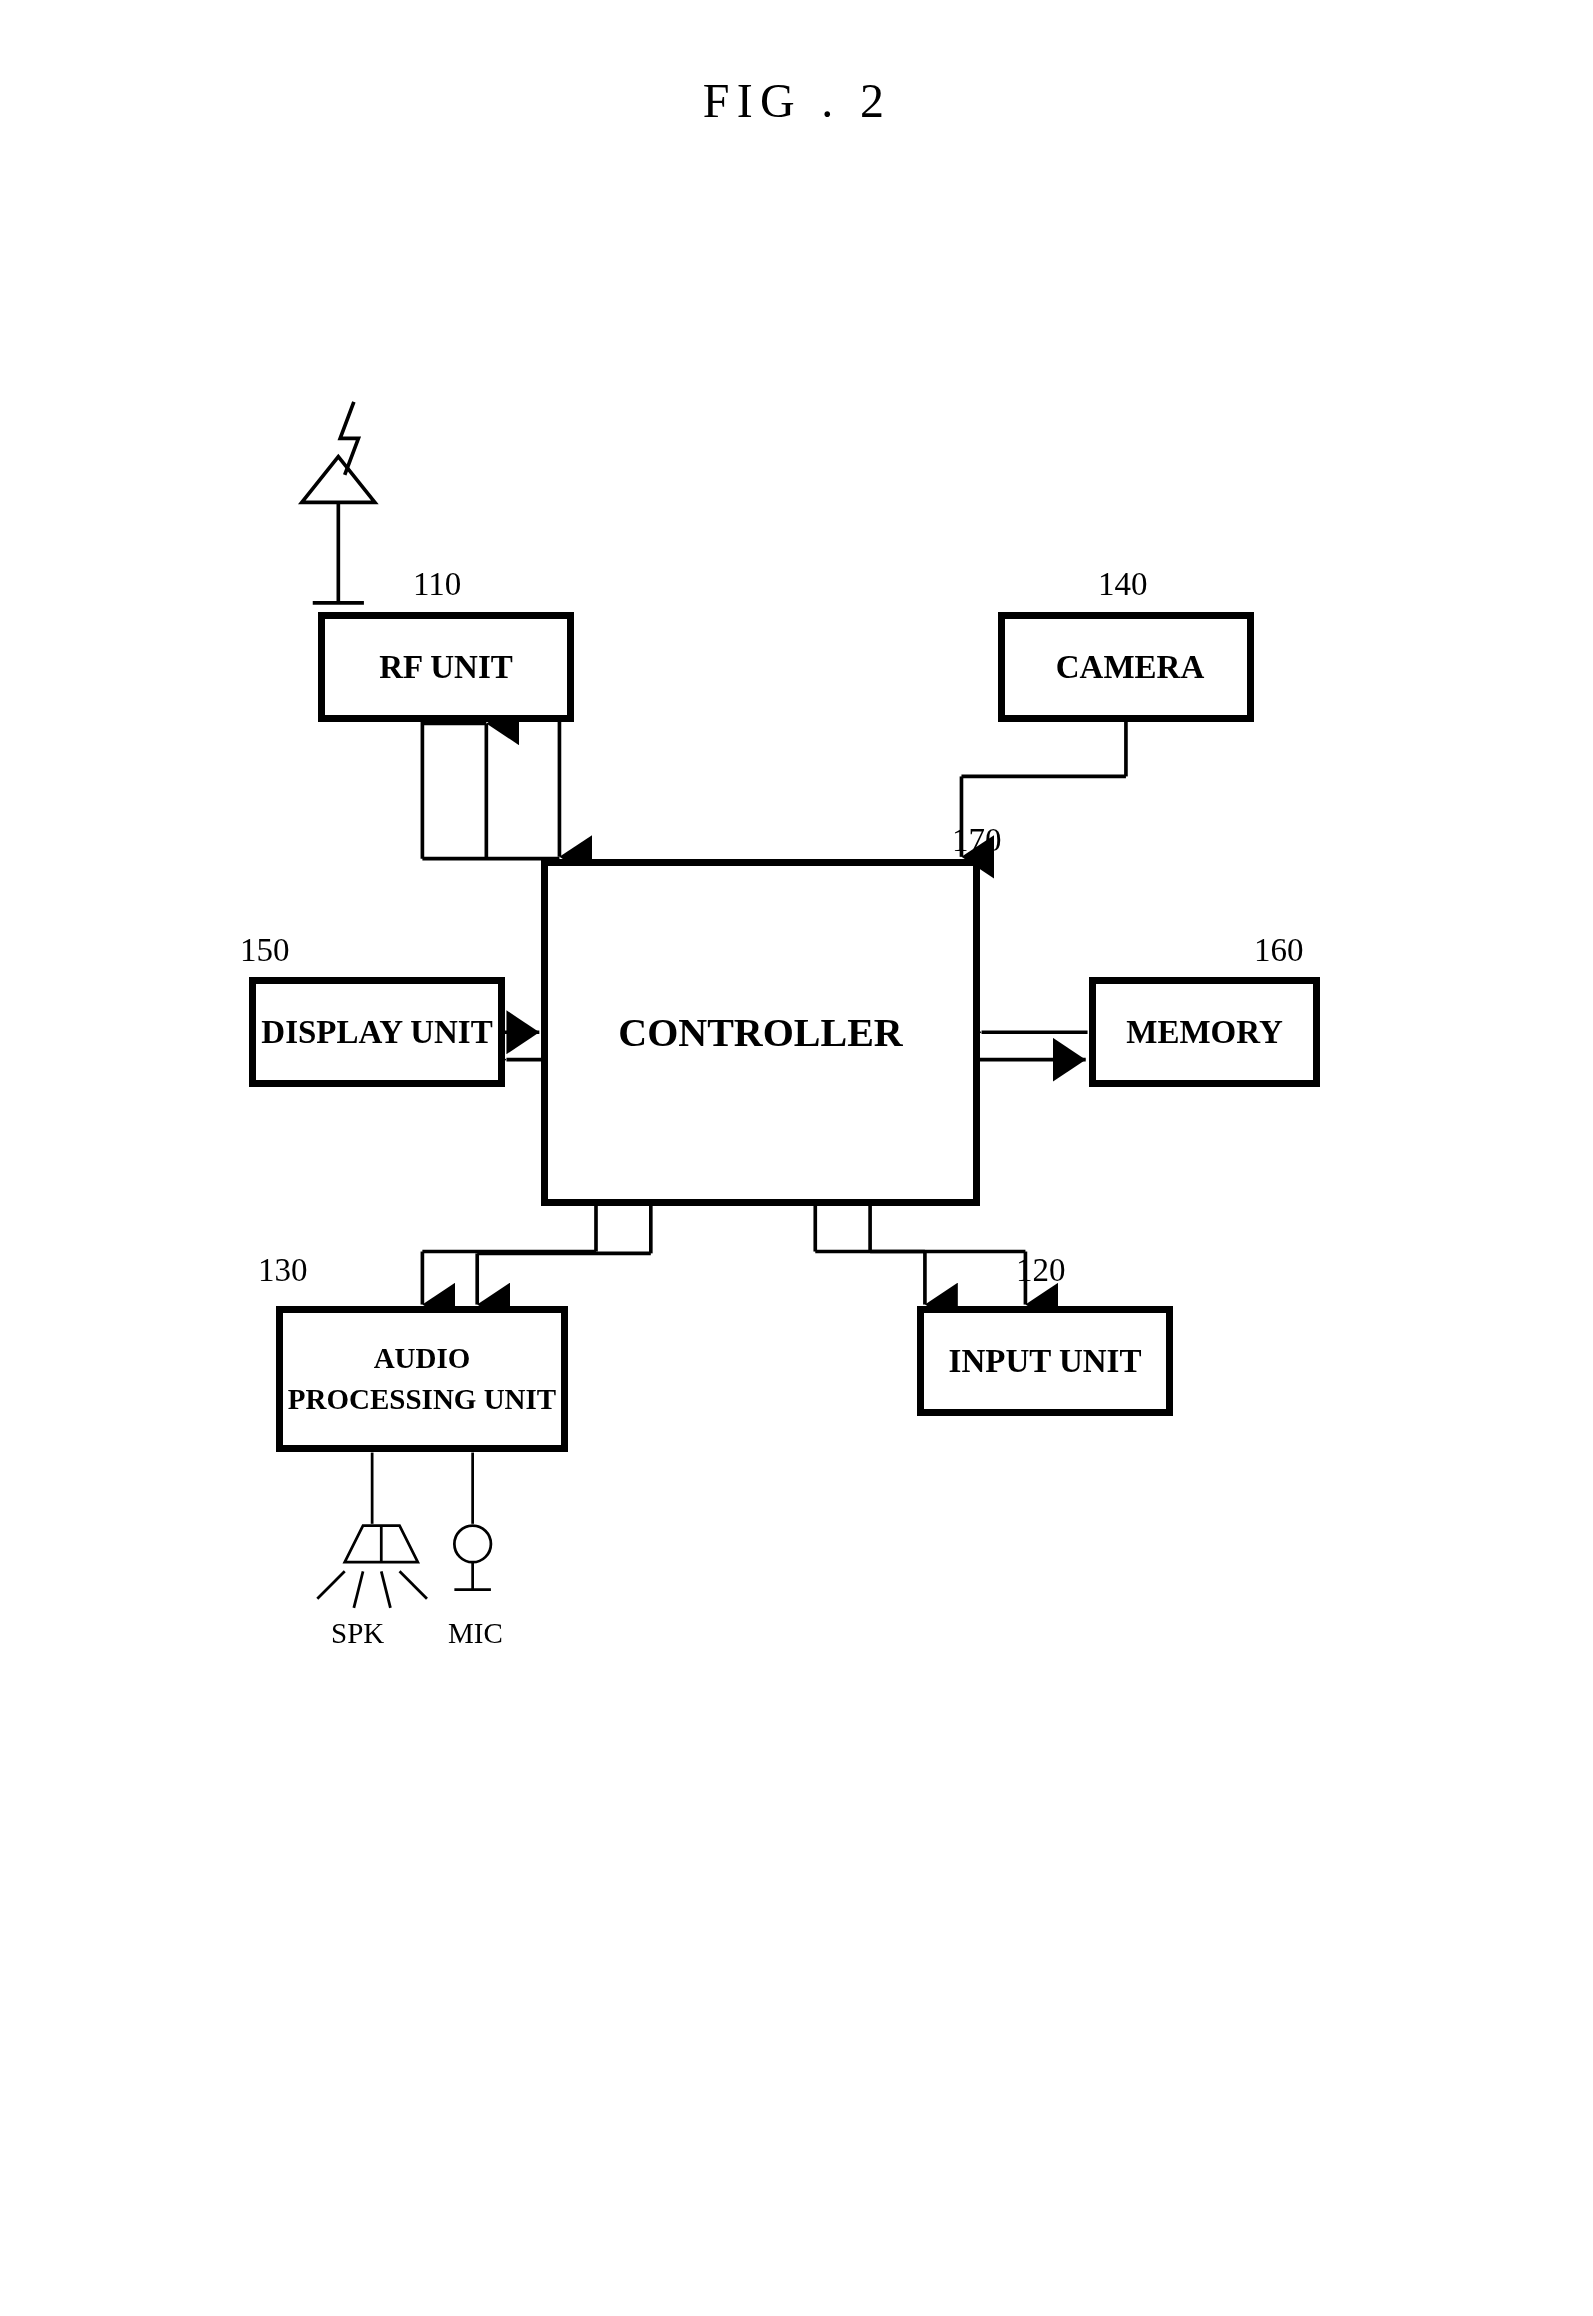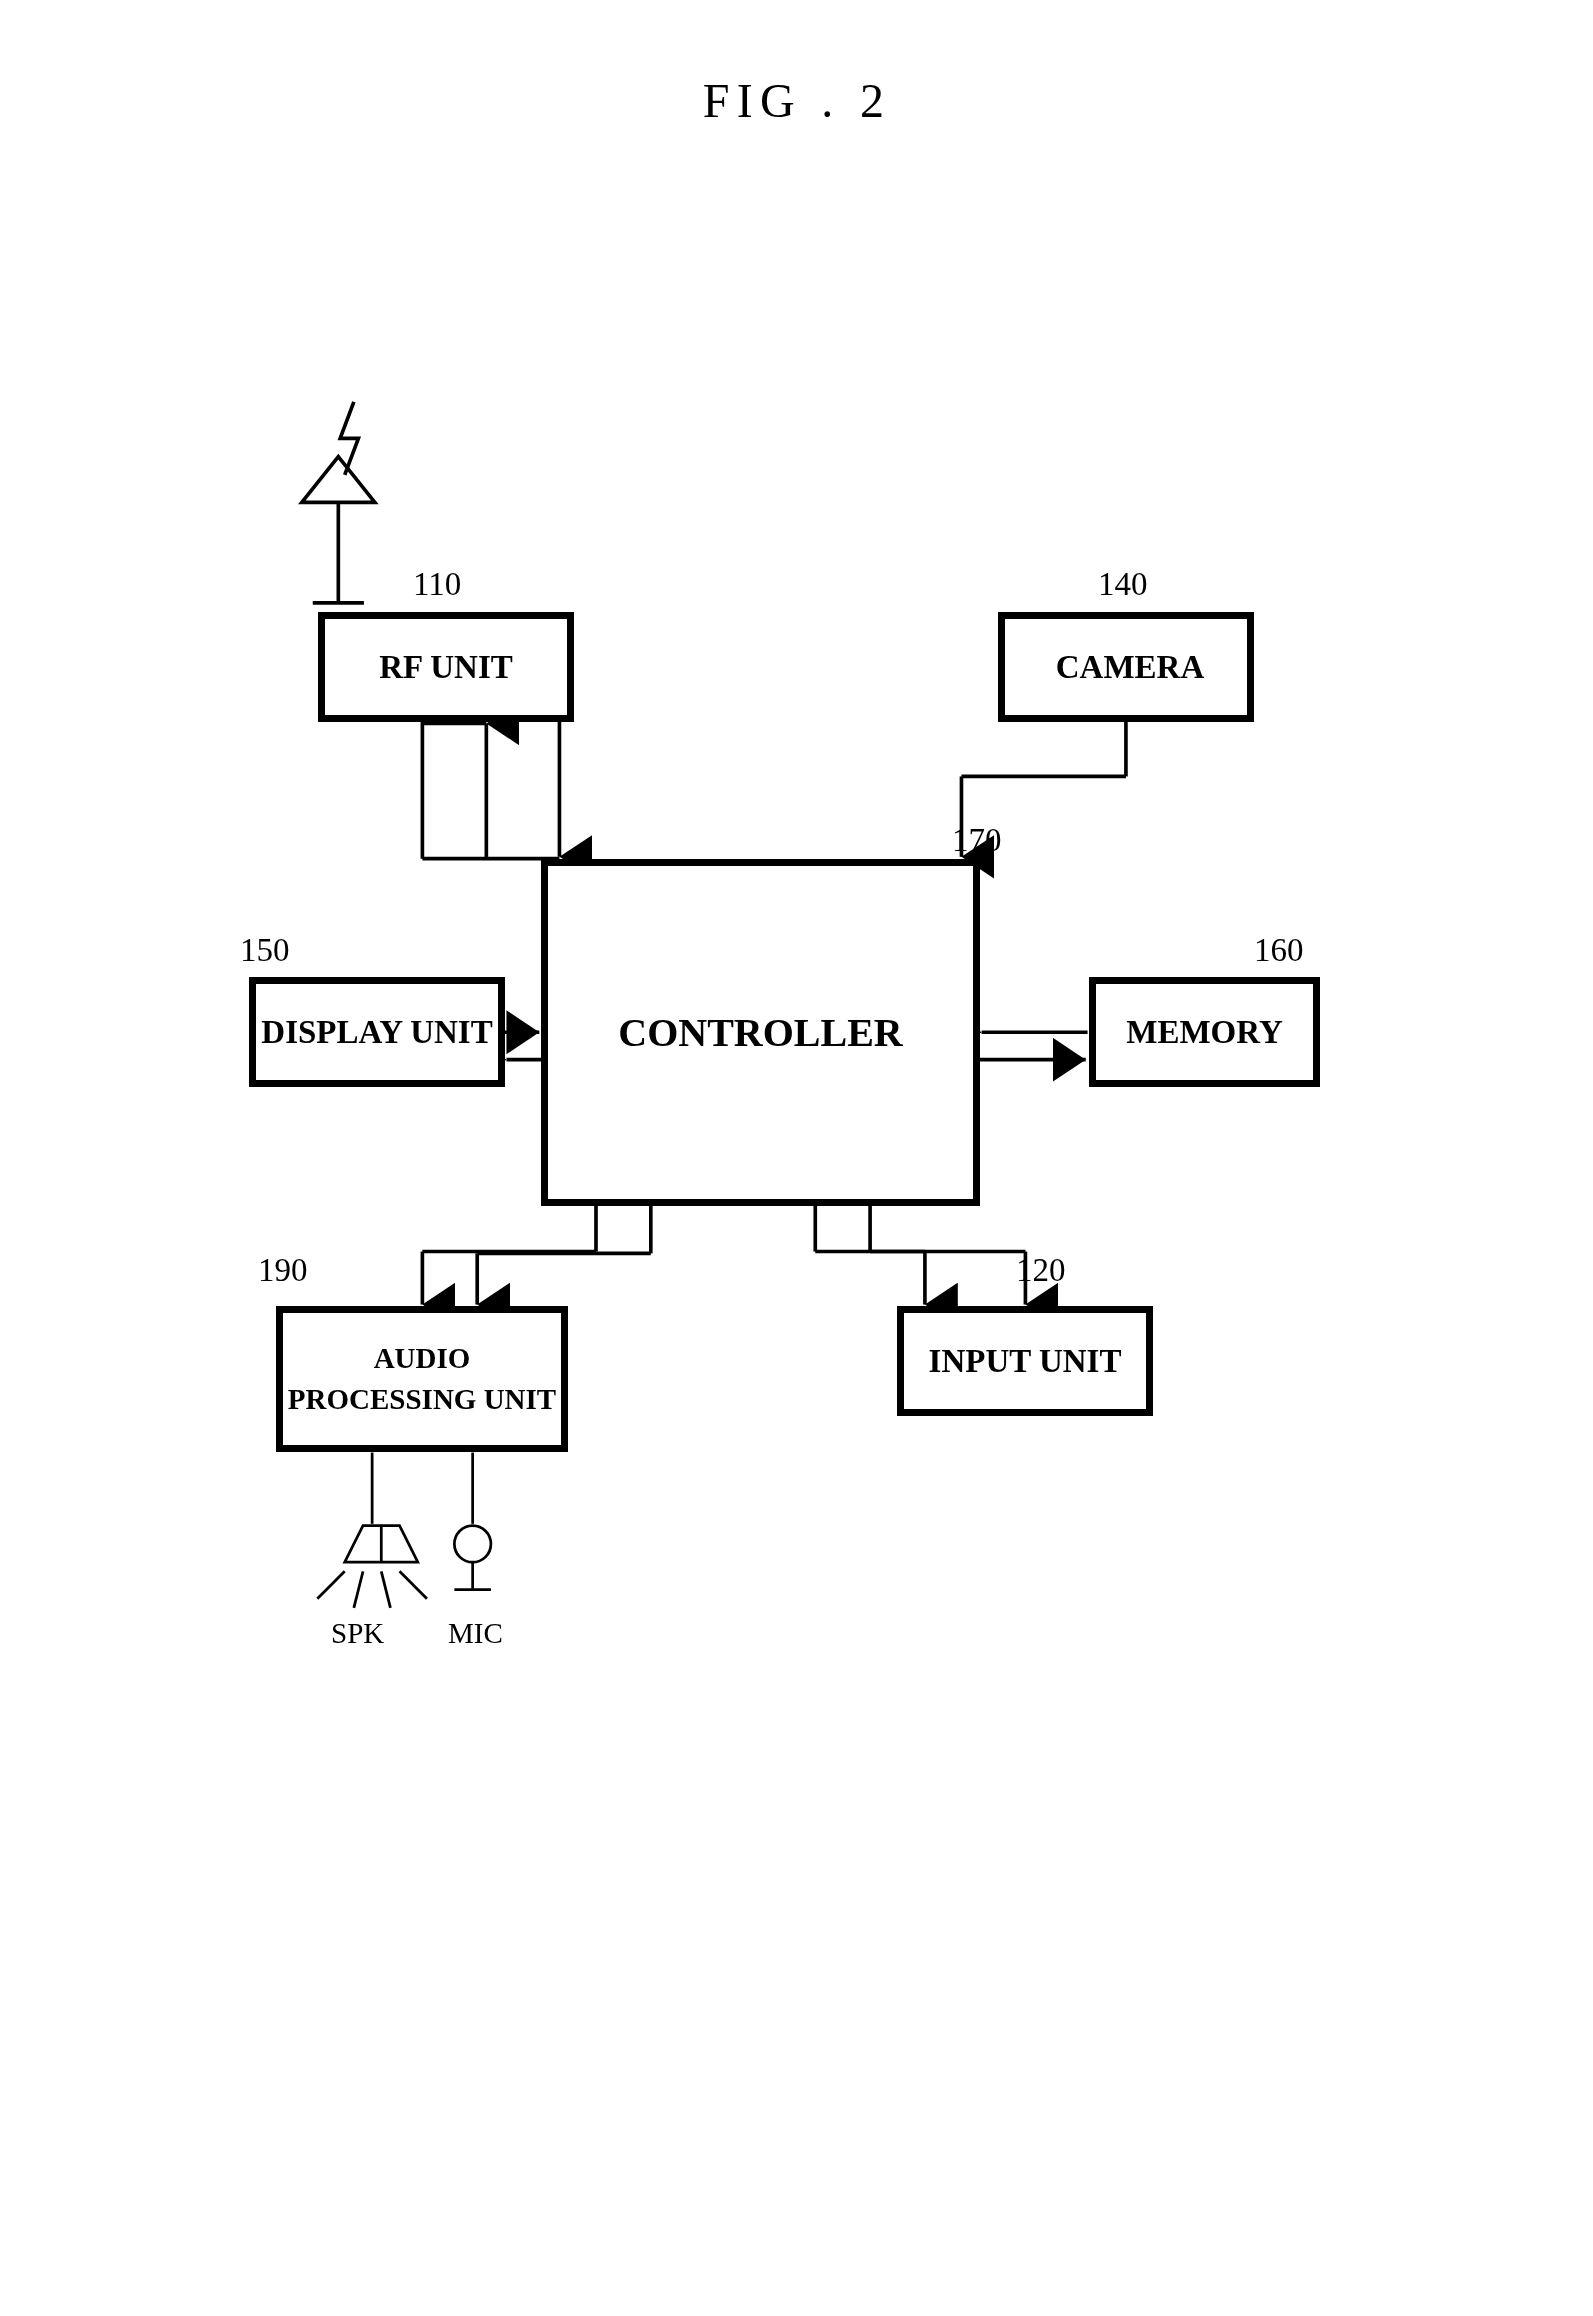--- a/index.html
+++ b/index.html
@@ -185,27 +185,27 @@
   <div class="box thick" style="left:338px; top:512px; width:439px; height:347px; font-size:40px;">CONTROLLER</div>
 
   <div class="ref" style="left:37px; top:585px;">150</div>
 
   <div class="box thick" style="left:46px; top:630px; width:256px; height:110px;">DISPLAY UNIT</div>
 
   <div class="ref" style="left:1051px; top:585px;">160</div>
 
   <div class="box thick" style="left:886px; top:630px; width:231px; height:110px;">MEMORY</div>
 
-  <div class="ref" style="left:55px; top:905px;">190</div>
+  <div class="ref" style="left:55px; top:905px;">130</div>
 
   <div class="box thick" style="left:73px; top:959px; width:292px; height:146px; font-size:29px; line-height:1.4;">AUDIO
 PROCESSING UNIT</div>
 
   <div class="ref" style="left:813px; top:905px;">120</div>
 
-  <div class="box thick" style="left:694px; top:959px; width:256px; height:110px;">INPUT UNIT</div>
+  <div class="box thick" style="left:714px; top:959px; width:256px; height:110px;">INPUT UNIT</div>
 
   <div class="speaker-label" style="left:128px; top:1270px;">SPK</div>
 
   <div class="mic-label" style="left:245px; top:1270px;">MIC</div>
 
 </div>
 
 
 </body></html>

